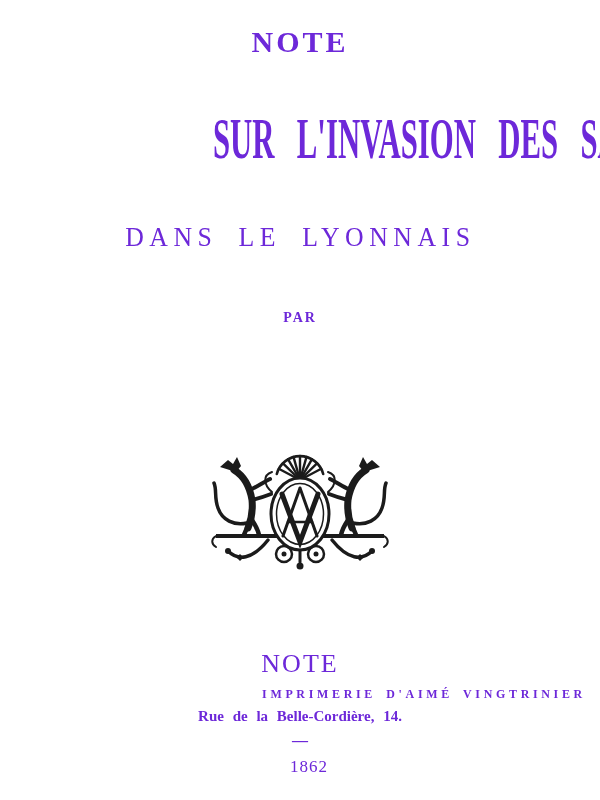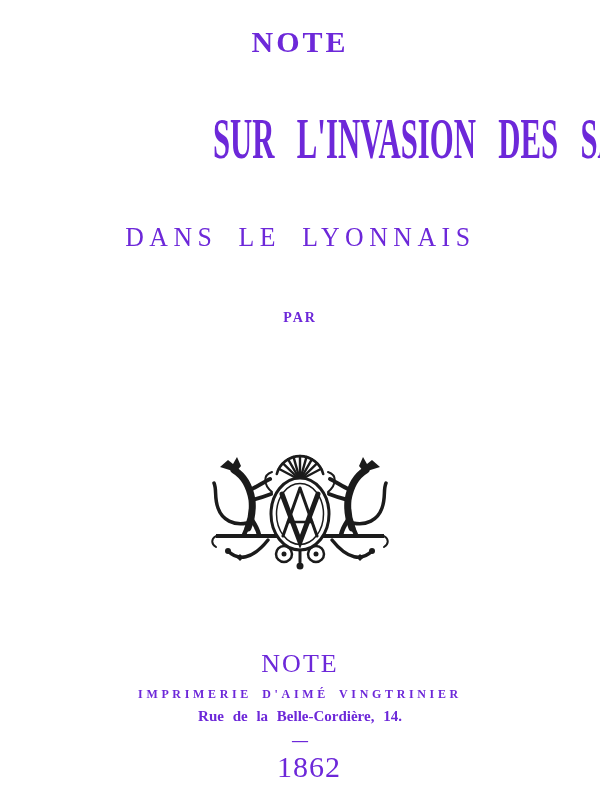--- a/index.html
+++ b/index.html
@@ -30,28 +30,28 @@
 
   .author{top:340px;line-height:28px;}
   .author .squeeze{
     font-size:24px;font-weight:bold;letter-spacing:2px;word-spacing:12px;
     transform:scale(0.80,1);transform-origin:center center;
   }
 
   .emblem{position:absolute;top:450px;left:200px;width:200px;height:126px;}
 
   .imprint-city{top:650px;font-size:26px;letter-spacing:2px;line-height:28px;}
-  .imprint-printer{top:685px;line-height:15px;}
+  .imprint-printer{top:685px;line-height:15px;text-align:right;}
   .imprint-printer .squeeze{
     font-size:13px;font-weight:bold;letter-spacing:4px;word-spacing:4px;
     transform:scale(0.92,1);transform-origin:center center;
   }
   .imprint-address{top:704px;font-size:15px;font-weight:bold;word-spacing:5px;line-height:24px;}
   .imprint-sep{top:733px;font-size:16px;font-weight:bold;line-height:16px;letter-spacing:0;}
-  .imprint-year{top:752px;font-size:30px;line-height:30px;letter-spacing:1px;padding-left:18px;}
+  .imprint-year{top:752px;font-size:17px;line-height:30px;letter-spacing:1px;padding-left:18px;}
 </style>
 </head>
 <body>
 
 <div class="page">
 
   <div class="row note">NOTE</div>
 
   <div class="row main-title">
     <span class="squeeze">SUR L'INVASION DES SARRASINS</span>

